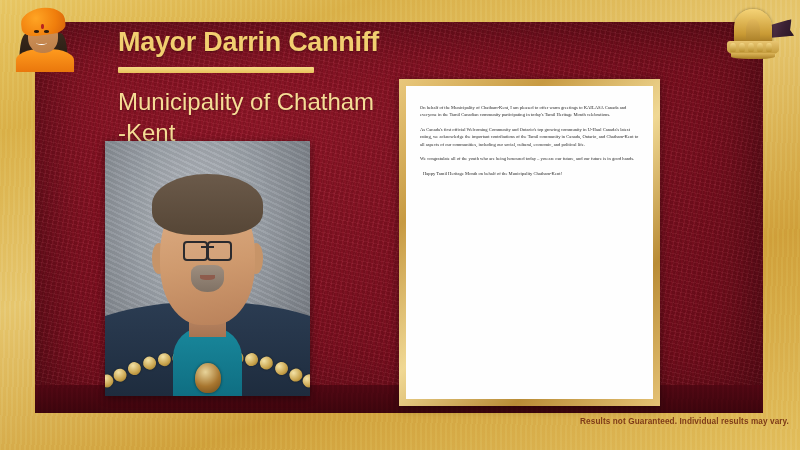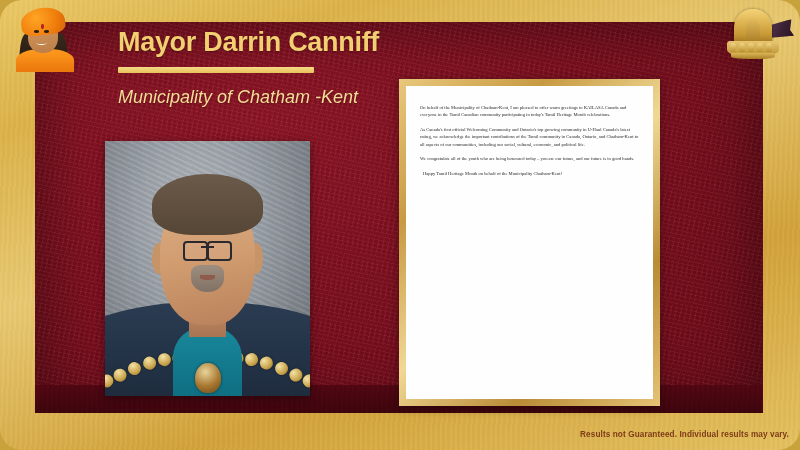--- a/index.html
+++ b/index.html
@@ -6,21 +6,20 @@
   html,body{margin:0;padding:0;}
   body{
     width:800px;height:450px;overflow:hidden;
     font-family:"Liberation Sans", sans-serif;
     background:#c8a23a;
   }
   .slide{
     position:relative;width:800px;height:450px;overflow:hidden;
     background:
       linear-gradient(160deg,#e8c767 0%,#d9b04a 18%,#e6c772 42%,#cfa03c 70%,#e2bf60 100%);
-    border-radius: 22px;
   }
   
   .slide::after{
     content:"";position:absolute;inset:0;pointer-events:none;
     background:
       repeating-linear-gradient(92deg, rgba(255,255,255,.07) 0 2px, rgba(140,95,20,.05) 2px 5px);
     mix-blend-mode:overlay;
   }
   
   .maroon{
@@ -45,22 +44,22 @@
   .title{
     font-size:27px;font-weight:bold;color:#f2cf70;letter-spacing:-.3px;
     margin:0;line-height:1.1;text-shadow:0 1px 2px rgba(0,0,0,.35);
   }
   .rule{
     width:196px;height:6px;margin:9px 0 13px 0;
     background:linear-gradient(180deg,#f6da86,#e8c25c);
     border-radius:1px;
   }
   .subtitle{
-    font-size:18px;color:#f6dd96;line-height:1.3;margin:0;font-weight:normal;
-    max-width:268px;text-shadow:0 1px 2px rgba(0,0,0,.3);font-style:italic;
+    font-size:24px;color:#f6dd96;line-height:1.3;margin:0;font-weight:normal;
+    max-width:268px;text-shadow:0 1px 2px rgba(0,0,0,.3);
   }
 
   
   .portrait{
     position:absolute;left:105px;top:141px;width:205px;height:255px;z-index:6;
     background:#8f949b;overflow:hidden;box-shadow:0 2px 8px rgba(0,0,0,.45);
   }
   .pbg{position:absolute;inset:0;
     background:
       radial-gradient(ellipse at 45% 30%, #b6bac0 0%, #9aa0a7 40%, #7d8289 75%, #6c7177 100%);
@@ -158,21 +157,21 @@
   .d-steps{position:absolute;left:8px;top:50px;width:44px;height:6px;
     background:linear-gradient(180deg,#dcb558,#a97f26);border-radius:0 0 40% 40%;}
   .flag{position:absolute;left:44px;top:18px;width:26px;height:17px;
     background:linear-gradient(120deg,#5d3a52,#3a2033 60%,#2a1626);
     clip-path:polygon(0 18%,100% 0,88% 62%,100% 100%,0 88%);
     transform:rotate(-9deg);}
   .flagpole{position:absolute;left:43px;top:16px;width:1.6px;height:26px;background:#4a2d22;}
 
   
   .footer{
-    position:absolute;right:11px;bottom:9px;text-align:right;z-index:9;
+    position:absolute;right:11px;bottom:22px;text-align:right;z-index:9;
     font-size:8.2px;line-height:1.45;color:#7e3b18;font-weight:bold;
     letter-spacing:.1px;
   }
   .footer div{white-space:nowrap;}
 </style>
 </head>
 <body>
 
 <div class="slide">
 

